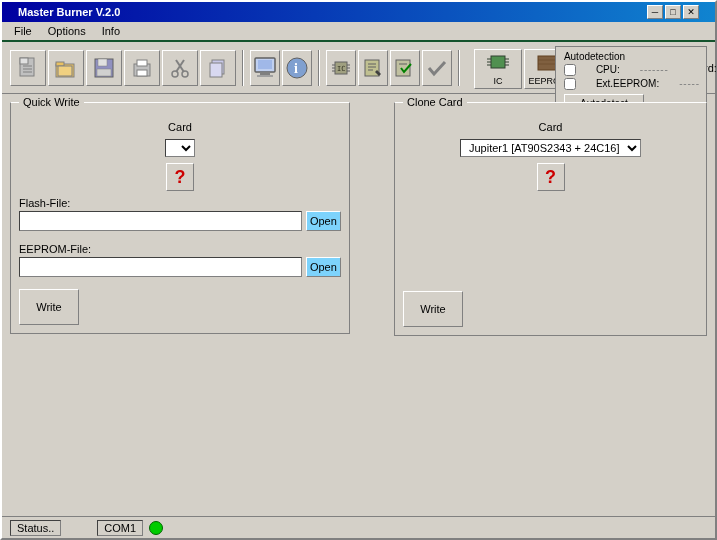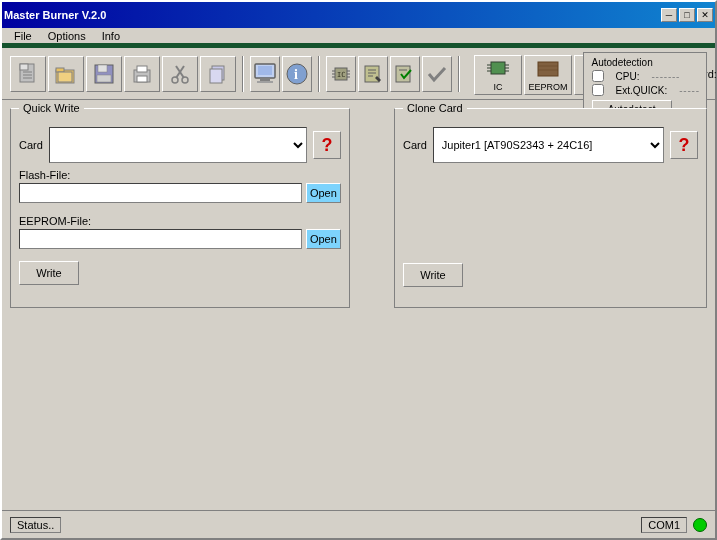--- a/index.html
+++ b/index.html
@@ -21,25 +21,25 @@
       border-bottom-color: #808080;
       background: #d4d0c8;
       display: flex;
       flex-direction: column;
     }
 
     
     .title-bar {
       background: linear-gradient(to right, #0000a0, #1084d0);
       color: white;
-      height: 26px;
+      height: 20px;
       display: flex;
       align-items: center;
       justify-content: space-between;
-      padding: 0 2px;
+      padding: 0 16px;
       flex-shrink: 0;
     }
     .title-bar-text {
       font-weight: bold;
       font-size: 11px;
     }
     .title-bar-controls {
       display: flex;
       gap: 2px;
     }
@@ -58,21 +58,21 @@
       color: #000;
     }
     .title-btn.close-btn {
       background: #d4d0c8;
     }
 
     
     .menu-bar {
       height: 20px;
       background: #d4d0c8;
-      border-bottom: 5px solid #14532d;
+      border-bottom: 2px solid #14532d;
       display: flex;
       align-items: center;
       padding: 0 4px;
       flex-shrink: 0;
     }
     .menu-item {
       padding: 2px 8px;
       cursor: pointer;
       font-size: 11px;
     }
@@ -155,22 +155,21 @@
       padding: 4px 8px;
       background: #d4d0c8;
       font-size: 10px;
     }
     .autodetect-panel .panel-title {
       font-size: 10px;
       margin-bottom: 2px;
     }
     .autodetect-row {
       display: flex;
-      align-items: center;
-      gap: 12px;
+      gap: 20px;
       margin-bottom: 2px;
     }
     .checkbox-small {
       width: 12px;
       height: 12px;
       cursor: pointer;
     }
     .dotted-line {
       color: #808080;
       font-size: 10px;
@@ -223,20 +222,21 @@
       flex: 1;
       padding-left: 28px;
     }
 
     
     .form-row {
       display: flex;
       align-items: center;
       gap: 6px;
       margin-bottom: 6px;
+      flex-direction: column;
     }
     .form-label {
       font-size: 11px;
       white-space: nowrap;
     }
     .form-select {
       flex: 1;
       height: 36px;
       background: #ffffff;
       border: 1px solid #808080;
@@ -260,21 +260,21 @@
       height: 20px;
       background: #7dd3fc;
       border: 1px solid #ffffff;
       border-right-color: #808080;
       border-bottom-color: #808080;
       font-size: 11px;
       cursor: pointer;
     }
     .write-btn {
       width: 60px;
-      height: 24px;
+      height: 36px;
       background: #d4d0c8;
       border: 1px solid #ffffff;
       border-right-color: #808080;
       border-bottom-color: #808080;
       font-size: 11px;
       cursor: pointer;
     }
     .help-btn {
       width: 28px;
       height: 28px;
@@ -296,26 +296,25 @@
       margin-bottom: 12px;
     }
     .file-row {
       display: flex;
       align-items: center;
       gap: 4px;
     }
 
     
     .status-bar {
-      height: 28px;
+      height: 22px;
       background: #d4d0c8;
       border-top: 1px solid #808080;
       display: flex;
       align-items: center;
-      justify-content: space-between;
       padding: 0 8px;
       flex-shrink: 0;
     }
     .status-right {
       display: flex;
       align-items: center;
       gap: 6px;
       font-size: 11px;
       padding-left: 36px;
     }
@@ -516,21 +515,21 @@
 
     <div class="autodetect-panel">
       <div class="panel-title">Autodetection</div>
       <div class="autodetect-row">
         <input type="checkbox" class="checkbox-small" style="">
         <span>CPU:</span>
         <span class="dotted-line">- - - - - - -</span>
       </div>
       <div class="autodetect-row">
         <input type="checkbox" class="checkbox-small" style="">
-        <span>Ext.QUICK:</span>
+        <span>Ext.EEPROM:</span>
         <span class="dotted-line">- - - - -</span>
       </div>
       <button class="autodetect-btn">Autodetect</button>
     </div>
   </div>
 
   <div class="main-content">
 
     <div class="left-panel">
       <div class="group-box" style="min-height: 200px;">

